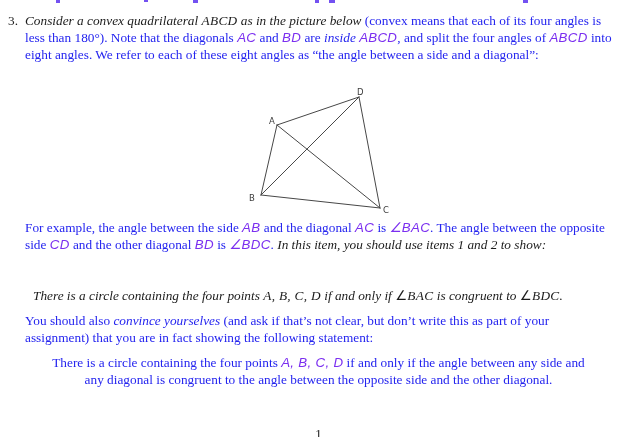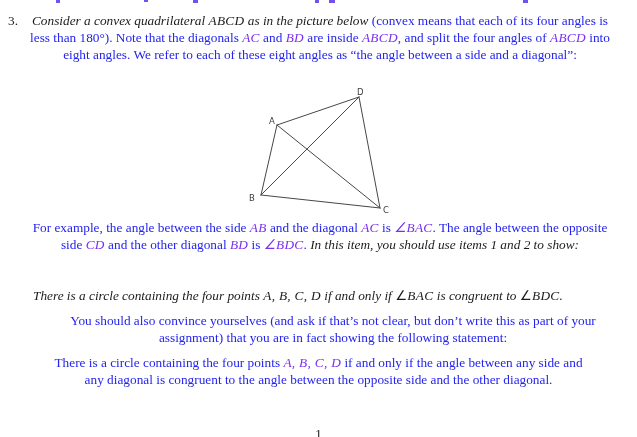--- a/index.html
+++ b/index.html
@@ -13,29 +13,29 @@
     position:relative;
     width:637px;height:437px;
     background:#ffffff;
     font-family:"Liberation Serif", serif;
     font-size:13.3px;
     line-height:17px;
     color:var(--text-black);
     overflow:hidden;
   }
   .para{position:absolute;text-align:justify;}
-  .rich{text-align:center;}
+  .rich{text-align:left;}
   .seg{white-space:pre-wrap;}
   .seg.roman-black{color:var(--text-black);font-style:italic;}
   .seg.roman-blue{color:var(--text-blue);}
-  .seg.italic-blue{color:var(--text-blue);}
+  .seg.italic-blue{color:var(--text-blue);font-style:italic;}
   .seg.math-black{color:var(--text-black);font-style:italic;letter-spacing:0.3px;
     font-family:"Liberation Serif","DejaVu Sans",serif;}
   .seg.math-purple{color:var(--math-purple);font-style:italic;letter-spacing:0.3px;
-    font-family:Liberation Serif, serif;}
+    font-family:Liberation Sans, sans-serif;}
   .item-num{position:absolute;left:0;top:0;color:var(--text-black);}
   .speck{position:absolute;top:0;height:3px;background:#5b33ee;opacity:0.85;}
   .fig-line{stroke:var(--figure-line);stroke-width:1;stroke-linecap:round;fill:none;}
   .fig-label{font-family:"DejaVu Sans",sans-serif;font-size:8.5px;fill:#3c3c3c;}
   .page-number{position:absolute;left:0;top:425px;width:637px;text-align:center;
     color:#222222;font-size:13px;}
 </style>
 </head>
 <body>
 
@@ -65,19 +65,19 @@
         <text x="9" y="117" class="fig-label">B</text>
         <text x="143" y="129" class="fig-label">C</text>
         <text x="117" y="11" class="fig-label">D</text>
       </svg>
   </div>
 
   <div class="para rich" style="left:25px;top:219px;width:590px;"><span class="seg roman-blue">For example, the angle between the side </span><span class="seg math-purple">AB</span><span class="seg roman-blue"> and the diagonal </span><span class="seg math-purple">AC</span><span class="seg roman-blue"> is </span><span class="seg math-purple">∠BAC</span><span class="seg roman-blue">. The angle between the opposite side </span><span class="seg math-purple">CD</span><span class="seg roman-blue"> and the other diagonal </span><span class="seg math-purple">BD</span><span class="seg roman-blue"> is </span><span class="seg math-purple">∠BDC</span><span class="seg roman-blue">. </span><span class="seg roman-black">In this item, you should use items 1 and 2 to show:</span></div>
 
   <div class="para rich" style="left:33px;top:287px;width:600px;white-space:nowrap;text-align:left;"><span class="seg roman-black">There is a circle containing the four points </span><span class="seg math-black">A, B, C, D</span><span class="seg roman-black"> if and only if </span><span class="seg math-black">∠BAC</span><span class="seg roman-black"> is congruent to </span><span class="seg math-black">∠BDC</span><span class="seg roman-black">.</span></div>
 
-  <div class="para rich" style="left:38px;top:312px;width:590px;"><span class="seg roman-blue">You should also </span><span class="seg italic-blue">convince yourselves</span><span class="seg roman-blue"> (and ask if that’s not clear, but don’t write this as part of your assignment) that you are in fact showing the following statement:</span></div>
+  <div class="para rich" style="left:25px;top:312px;width:590px;"><span class="seg roman-blue">You should also </span><span class="seg italic-blue">convince yourselves</span><span class="seg roman-blue"> (and ask if that’s not clear, but don’t write this as part of your assignment) that you are in fact showing the following statement:</span></div>
 
   <div class="para rich" style="left:50px;top:354px;width:537px;text-align:center;"><span class="seg roman-blue">There is a circle containing the four points </span><span class="seg math-purple">A, B, C, D</span><span class="seg roman-blue"> if and only if the angle between any side and any diagonal is congruent to the angle between the opposite side and the other diagonal.</span></div>
 
   <div class="page-number">1</div>
 
 </div>
 
 </body></html>

